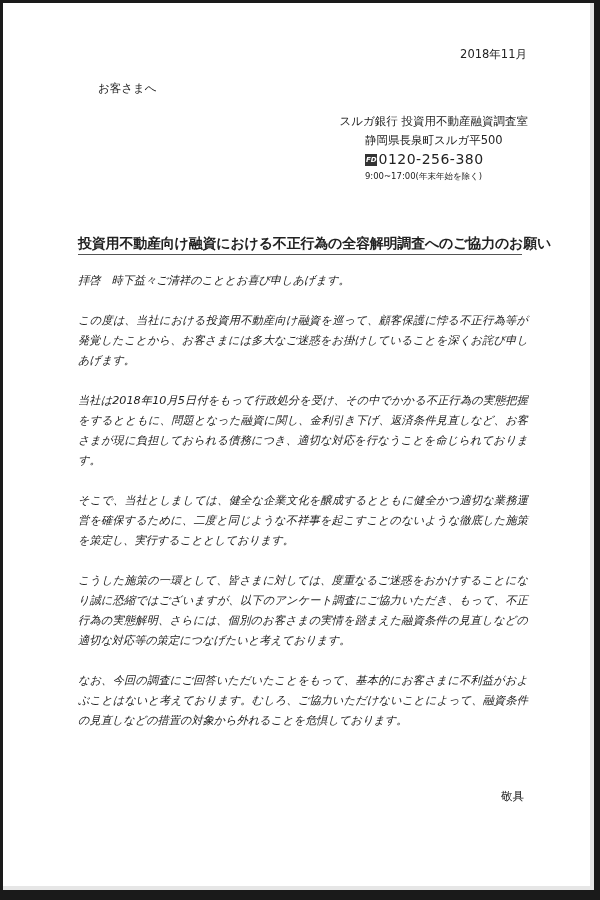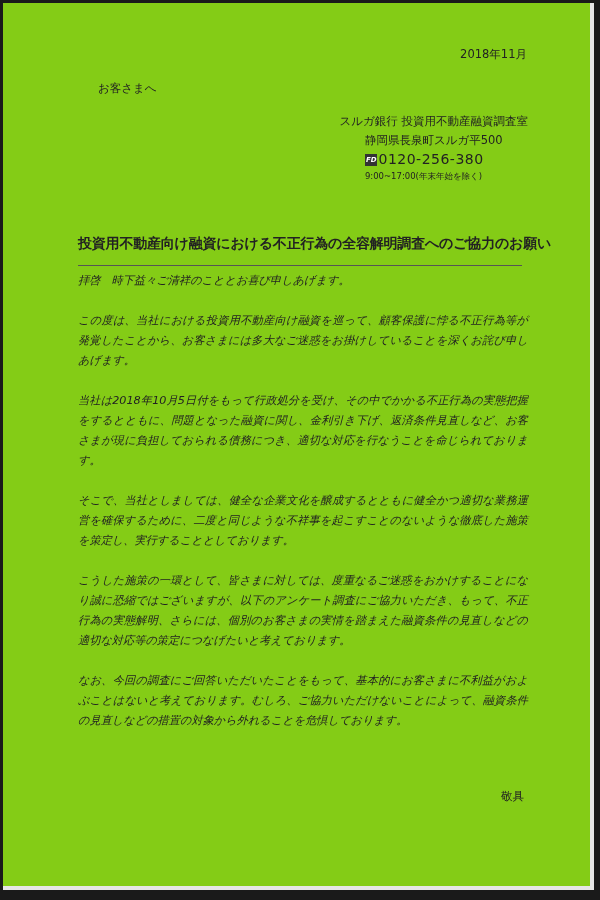--- a/index.html
+++ b/index.html
@@ -2,35 +2,35 @@
 <html><head>
   <meta charset="utf-8">
   <style>
     html, body { margin:0; padding:0; }
     body {
       width:600px; height:900px; background:#1a1a1a; overflow:hidden;
       font-family:"DejaVu Sans", "Liberation Sans", sans-serif;
     }
     .page {
       position:absolute; left:3px; top:3px; width:587px; height:883px;
-      background:#84cc16; color:#222;
+      background:#ffffff; color:#222;
       border-right:4px solid #e6e6e6; border-bottom:4px solid #e6e6e6;
     }
     .date { position:absolute; right:63px; top:44px; font-size:11.5px; }
     .salutation-to { position:absolute; left:55px; top:78px; font-size:11.5px;margin-left:40px; }
     .sender { position:absolute; right:62px; top:109px; text-align:right; font-size:11.5px; line-height:19px; }
     .sender .addr, .sender .phone, .sender .hours { text-align:left; }
     .sender-block { display:flex; flex-direction:column; align-items:center; }
     .sender-sub { display:flex; flex-direction:column; align-items:flex-start; }
     .phone { font-size:14px; letter-spacing:0.5px; display:flex; align-items:center; }
     .fd-icon { display:inline-block; background:#333; color:#fff; font-size:7px; font-weight:bold; padding:1px 1px; margin-right:1px; line-height:10px; letter-spacing:0;font-style:italic; }
     .hours { font-size:8.5px; line-height:14px; }
     .title {
       position:absolute; left:75px; top:232px; width:444px;
-      font-size:14px; font-weight:bold; padding-bottom:12px;
+      font-size:14px; font-weight:bold; padding-bottom:1px;
       border-bottom:1px solid #555; white-space:nowrap; letter-spacing:-0.2px;
     }
     .body { position:absolute; left:75px; top:268px; width:450px; font-size:11.2px; line-height:20px; }
     .body p { margin:0 0 20px 0; text-align:justify;font-style:italic; }
     .closing { position:absolute; right:66px; top:786px; font-size:11.5px; }
   </style>
 </head>
 <body>
 
 <div class="page">

